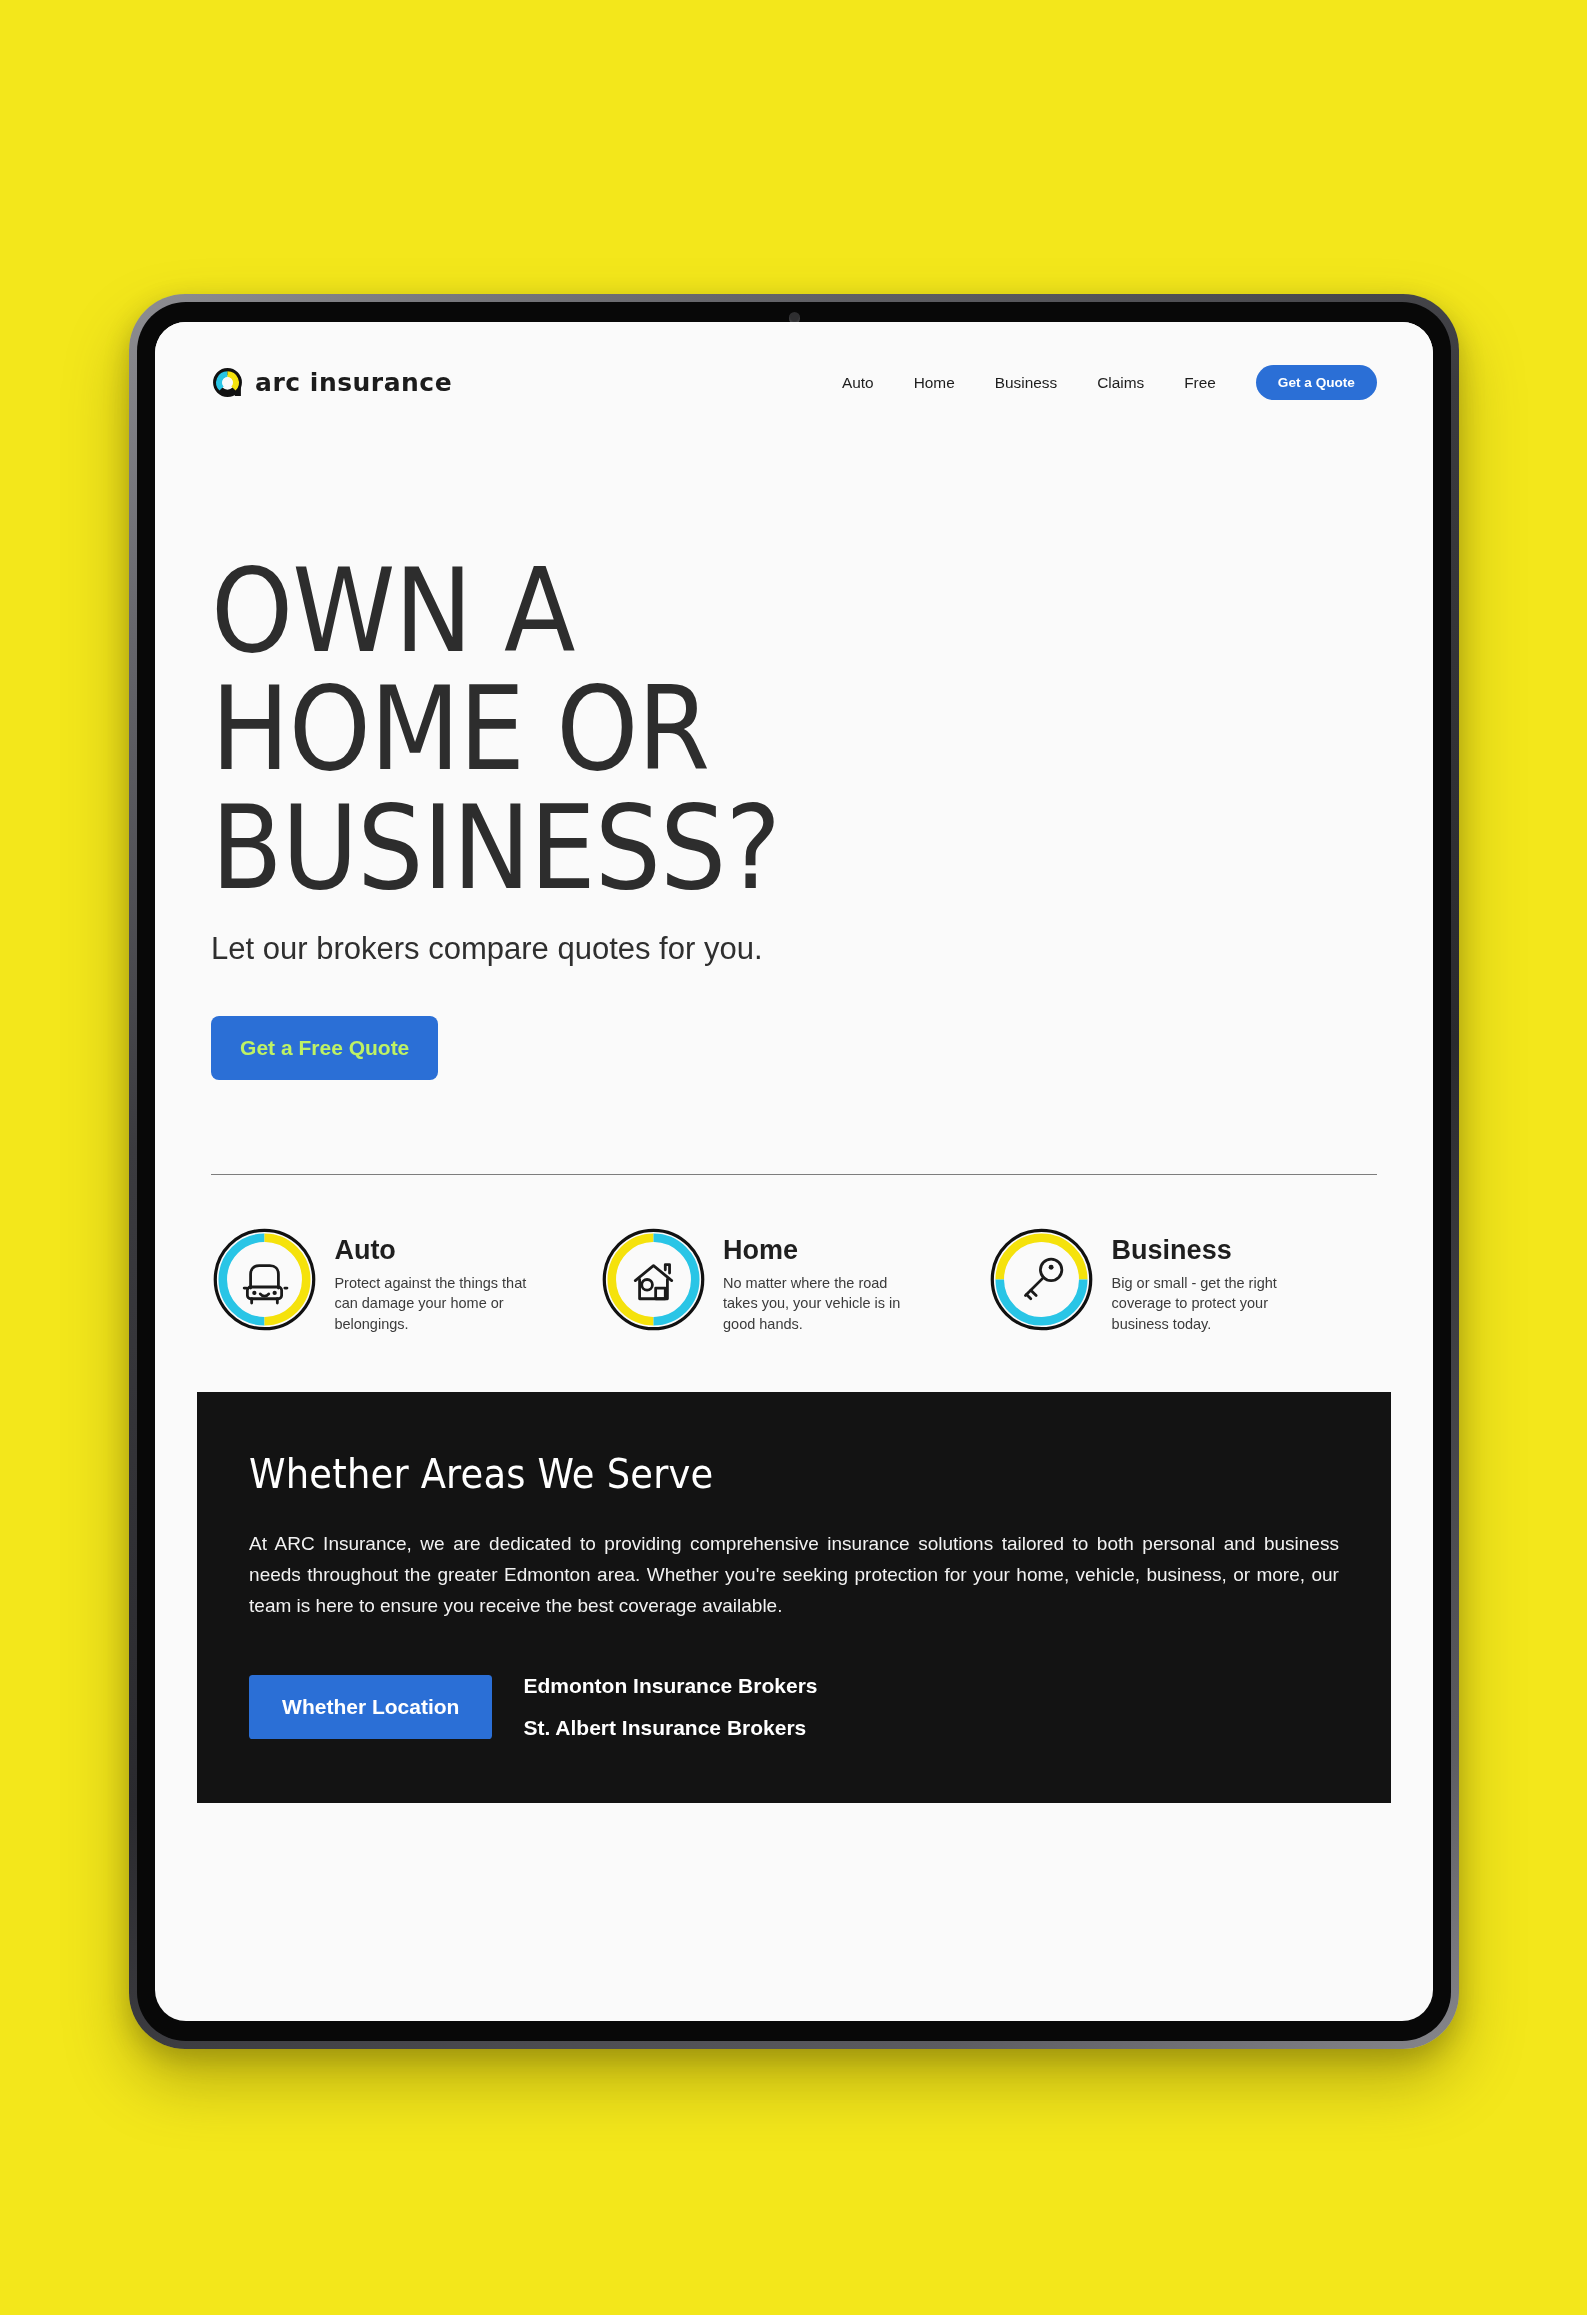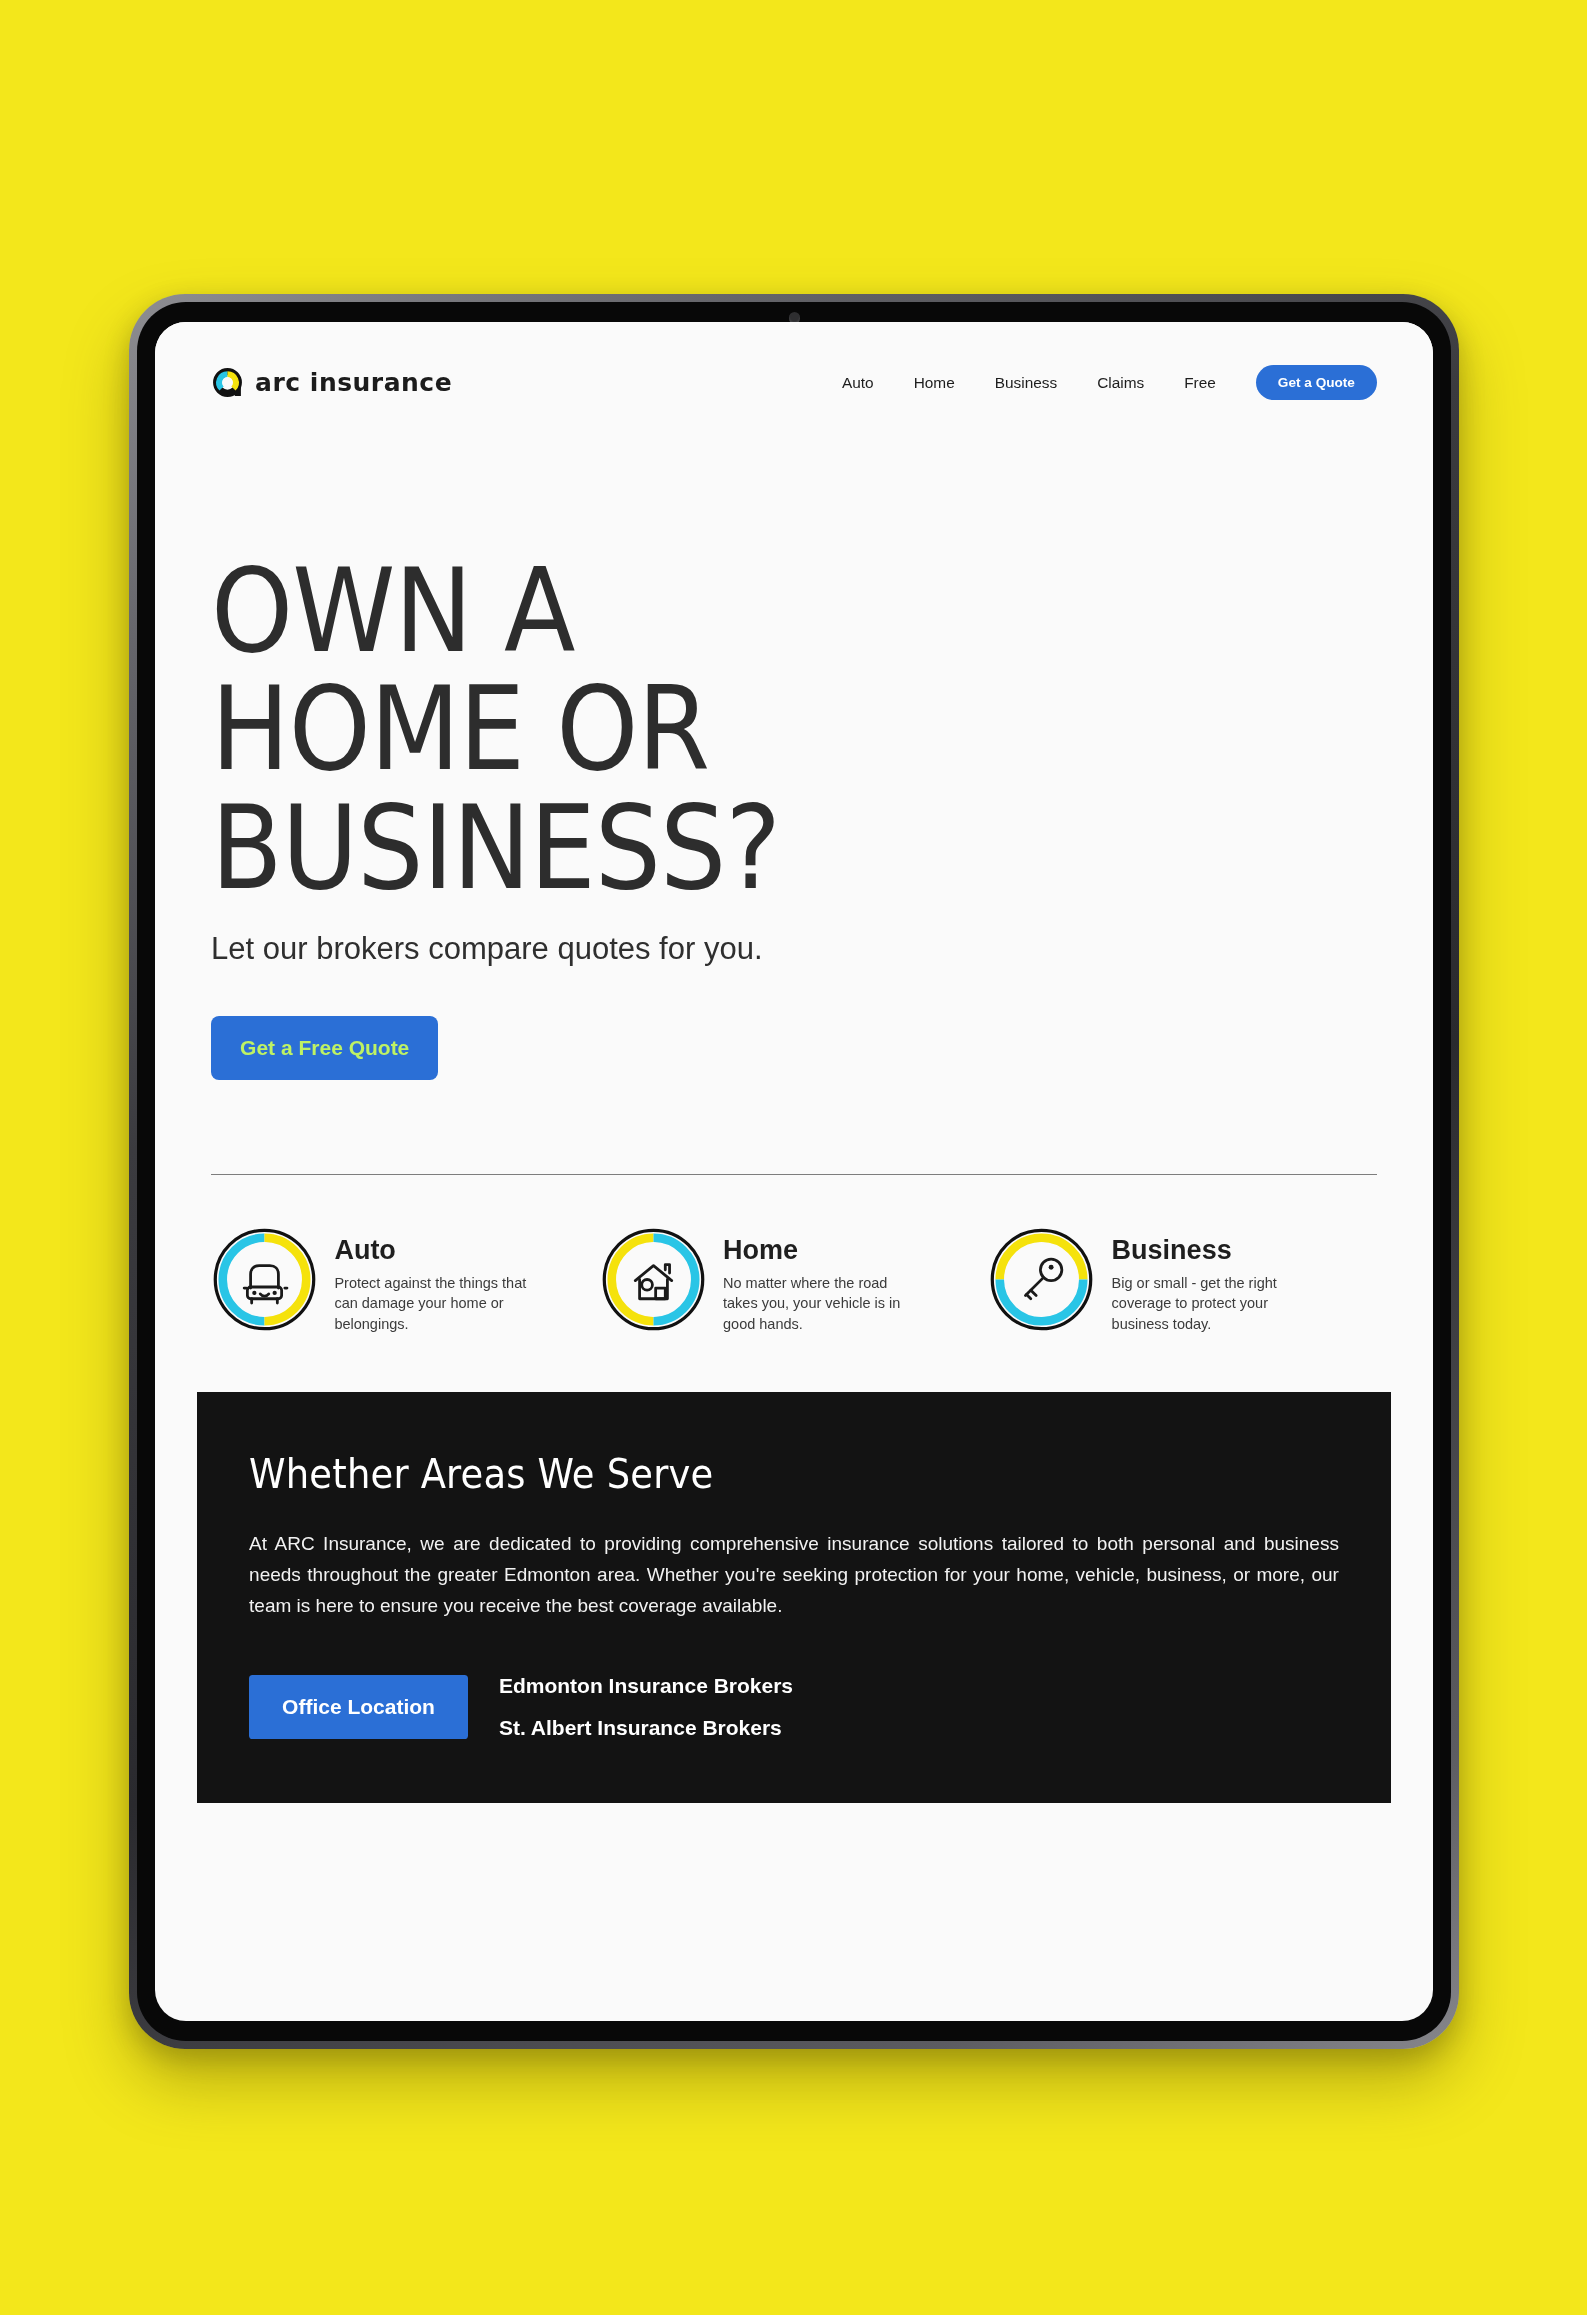--- a/index.html
+++ b/index.html
@@ -339,21 +339,21 @@
               <p class="feature-desc">Big or small - get the right coverage to protect your business today.</p>
             </div>
           </div>
 
         </div>
 
         <div class="service-panel">
           <h2 class="service-title">Whether Areas We Serve</h2>
           <p class="service-body">At ARC Insurance, we are dedicated to providing comprehensive insurance solutions tailored to both personal and business needs throughout the greater Edmonton area. Whether you're seeking protection for your home, vehicle, business, or more, our team is here to ensure you receive the best coverage available.</p>
           <div class="service-actions">
-            <button class="office-btn">Office Location</button>
+            <button class="office-btn">Whether Location</button>
             <div class="office-links">
               <a class="office-link" href="#">Edmonton Insurance Brokers</a>
               <a class="office-link" href="#">St. Albert Insurance Brokers</a>
             </div>
           </div>
         </div>
 
       </div>
     </div>
   </div>

